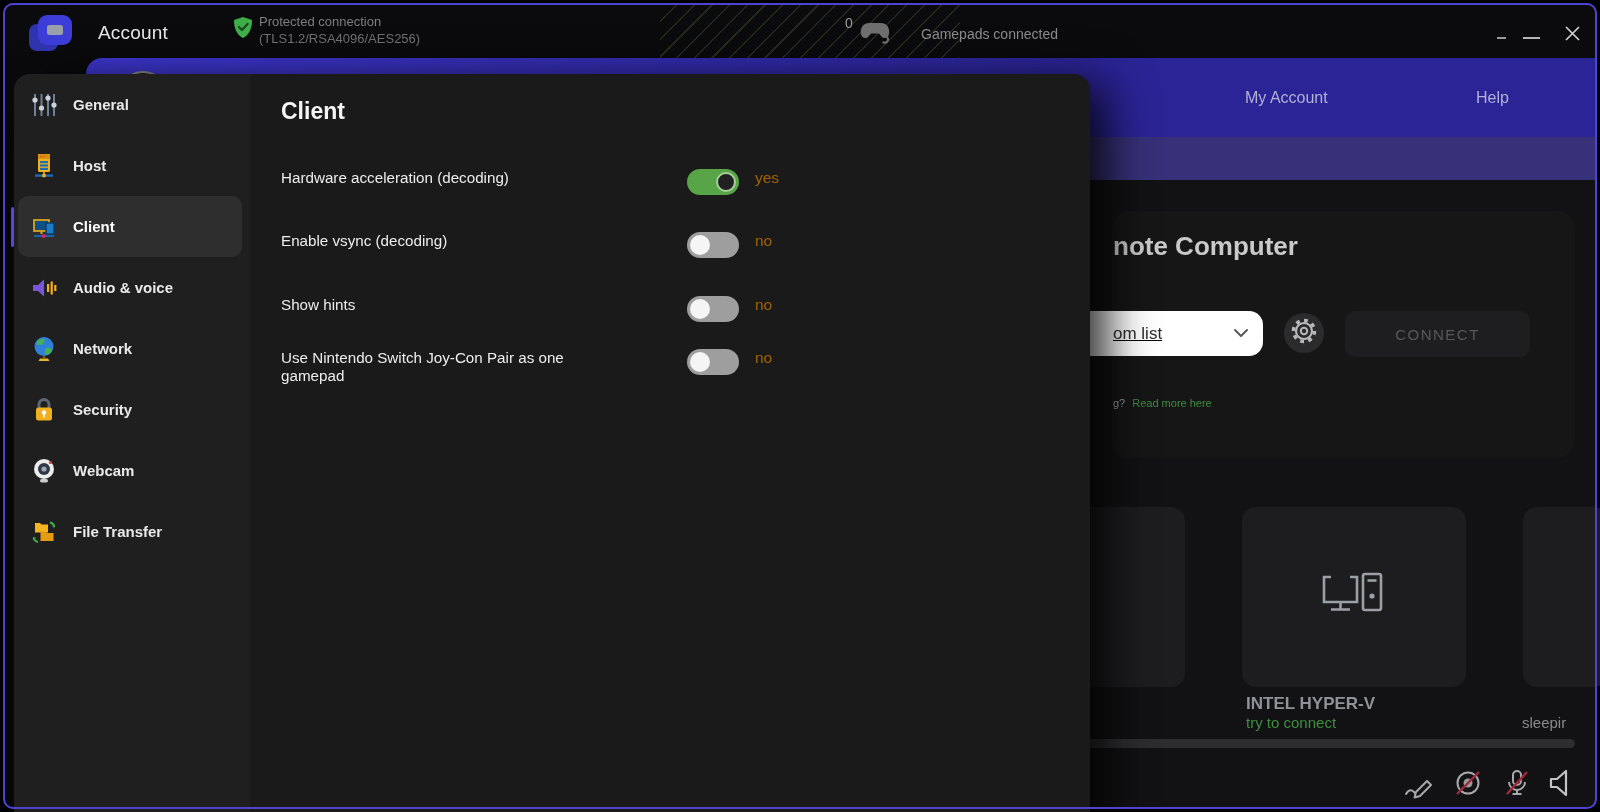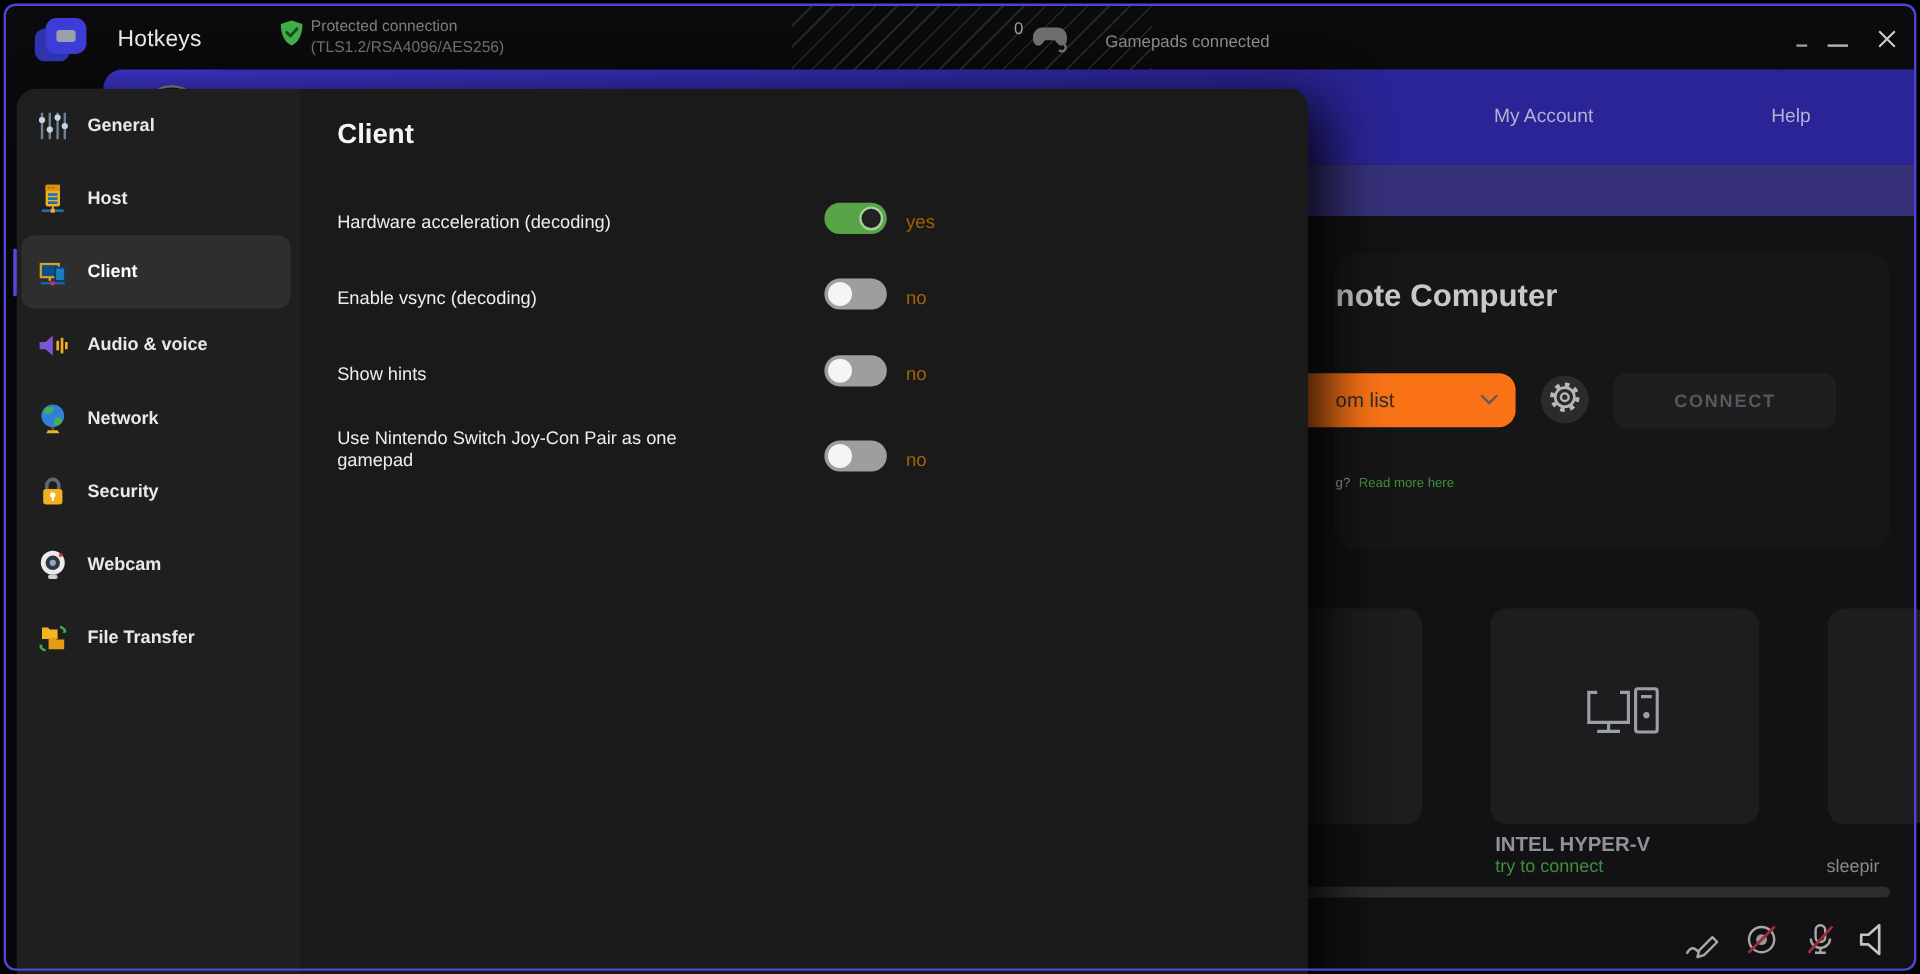--- a/index.html
+++ b/index.html
@@ -35,29 +35,29 @@
     background:linear-gradient(90deg,#4038d6 0%, #2b2496 70%); border-radius:16px 0 0 0; }
   .bg-band { position:absolute; left:86px; top:137px; right:5px; height:43px; background:#363178; z-index:2; }
   .avatar { position:absolute; left:117px; top:71px; width:52px; height:52px; border-radius:50%;
     background:#17171d; border:2px solid #8f8f8f; z-index:3; }
   .bg-nav { position:absolute; top:89px; font-size:16px; color:#b3b0d4; z-index:3; }
   .nav-account { left:1245px; } .nav-help { left:1460px;margin-left:16px; }
 
   .panel-card { position:absolute; left:1112px; top:211px; width:463px; height:247px; background:#161617;
     border-radius:18px; z-index:2; }
   .panel-heading { position:absolute; left:1113px; top:231px; font-size:26px; font-weight:bold; color:#c9c9c9; z-index:3; }
-  .dropdown { position:absolute; left:1072px; top:311px; width:191px; height:45px; background:#f97316;
-    border-radius:14px; z-index:3; display:flex; align-items:center; }
+  .dropdown { position:absolute; left:1072px; top:311px; width:191px; height:45px; background:#ffffff;
+    border-radius:14px; z-index:3; display:flex; align-items:center;text-decoration:underline; }
   .dropdown .dd-text { margin-left:41px; font-size:17px; color:#2e2e2e; }
   .dropdown .dd-chev { position:absolute; right:14px; top:15px; }
   .gear-btn { position:absolute; left:1284px; top:313px; width:40px; height:40px; border-radius:50%;
     background:#2b2b2d; z-index:3; display:flex; align-items:center; justify-content:center; }
   .connect-btn { position:absolute; left:1345px; top:311px; width:185px; height:46px; background:#1e1e20;
     border-radius:10px; z-index:3; display:flex; align-items:center; justify-content:center;
-    font-size:15px; font-weight:bold; letter-spacing:1.5px; color:#58585c; }
+    font-size:15px; font-weight:normal; letter-spacing:1.5px; color:#58585c; }
   .hint-row { position:absolute; left:1113px; top:397px; z-index:3; font-size:11px; }
   .hint-prefix { color:#9a9a9a; } .hint-link { color:#3f8f3f; margin-left:7px; }
 
   .tile { position:absolute; top:507px; height:180px; background:#1d1d1f; border-radius:14px; z-index:2; }
   .tile-partial { left:1072px; width:113px; }
   .tile-mid { left:1242px; width:224px; display:flex; align-items:center; justify-content:center; }
   .tile-right { left:1523px; width:85px; }
   .tile-name { position:absolute; top:694px; font-size:17px; font-weight:bold; color:#8f9296; z-index:2; }
   .tile-status { position:absolute; top:714px; font-size:15px; color:#3f8f3f; z-index:2; }
   .tile-status.gray { color:#8a8a8a; }
@@ -74,21 +74,21 @@
   .side-item { height:61px; display:flex; align-items:center; margin:0 8px 0 4px; border-radius:10px;
     padding-left:13px; cursor:default; }
   .side-item .icn { width:26px; height:26px; margin-right:16px; flex:none; }
   .side-item .lbl { font-size:15px; font-weight:600; color:#e9e9e9; }
   .side-item.selected { background:#2e2e2e; }
   .side-item.selected .lbl { color:#ffffff; font-weight:bold; }
   .sel-indicator { position:absolute; left:11px; top:207px; width:3px; height:40px; background:#5348d8;
     border-radius:2px; z-index:11; }
   .content { position:relative; flex:1; background:#1a1a1a; border-radius:0 16px 16px 0; }
   .dlg-title { position:absolute; left:31px; top:24px; font-size:23px; font-weight:bold; color:#f5f5f5; }
-  .opt { position:absolute; left:31px; display:flex; align-items:flex-end; height:26px; }
+  .opt { position:absolute; left:31px; display:flex; align-items:flex-start; height:26px; }
   .opt-label { width:406px; font-size:15.2px; line-height:18px; color:#ededed; }
   .opt-label span { display:inline-block; max-width:345px; }
   .toggle { position:relative; width:52px; height:26px; border-radius:13px; flex:none; cursor:default; }
   .toggle.on  { background:#57a546; }
   .toggle.off { background:#9e9e9e; }
   .toggle .knob { position:absolute; top:3px; width:20px; height:20px; border-radius:50%; }
   .toggle.on .knob  { right:3px; background:#212121; border:2px solid #a9cf9c; }
   .toggle.off .knob { left:3px; background:#f5f5f5; }
   .opt-value { margin-left:16px; font-size:15.5px; color:#a16207; }
 </style>
@@ -350,21 +350,21 @@
 
   <div class="titlebar">
     <div class="stripes"></div>
     <div class="logo">
       <svg width="48" height="42" viewBox="0 0 48 42">
         <rect x="2" y="11" width="29" height="27" rx="8" fill="#2e34ae"></rect>
         <rect x="11" y="2" width="34" height="30" rx="9" fill="#3c3cd6"></rect>
         <rect x="20" y="12" width="16" height="10" rx="2.5" fill="#9aa0a8"></rect>
       </svg>
     </div>
-    <div class="app-name">Hotkeys</div>
+    <div class="app-name">Account</div>
     <div class="shield">
       <svg width="20" height="24" viewBox="0 0 20 24">
         <path d="M10 1 L19 4 c0 9 -3 15 -9 18 C4 19 1 13 1 4 z" fill="#3fae49"></path>
         <path d="M6 11 l3 3 5.5 -6" fill="none" stroke="#1c4a20" stroke-width="2.4" stroke-linecap="round" stroke-linejoin="round"></path>
       </svg>
     </div>
     <div class="sec-lines">
       <div class="l1">Protected connection</div>
       <div class="l2">(TLS1.2/RSA4096/AES256)</div>
     </div>

